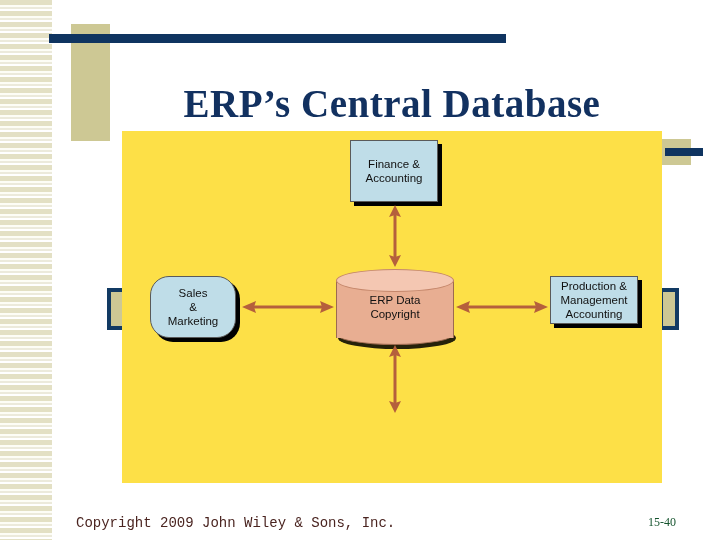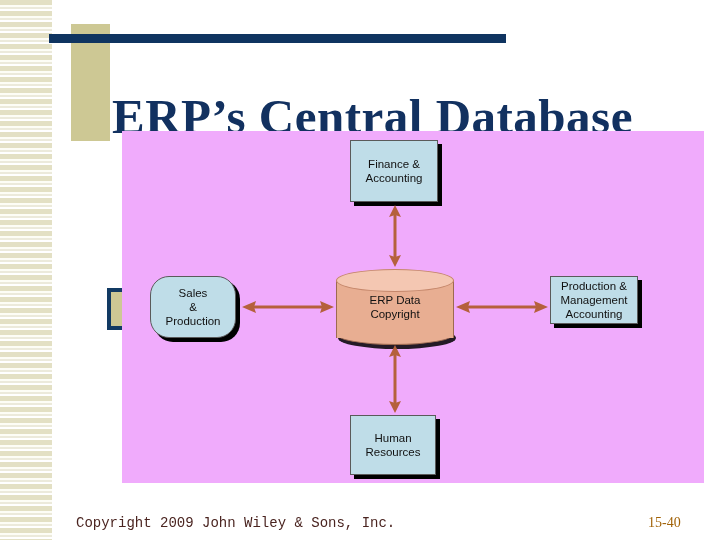--- a/index.html
+++ b/index.html
@@ -75,33 +75,33 @@
     border: 4px solid #113a63;
     box-sizing: border-box;
   }
 
   
   #title {
     position: absolute;
     left: 112px; top: 55px;
     width: 560px;
     font-family: "Liberation Serif", serif;
-    font-size: 49px;
+    font-size: 39px;
     color: #123160;
     letter-spacing: 0.5px;
     white-space: nowrap;
+    text-align: center;
   }
 
   
   #diagram-panel {
     position: absolute;
     left: 122px; top: 131px;
     width: 540px; height: 352px;
-    background: #f0abfc;
-    padding-left: 42px;
+    background: #fde047;
   }
 
   .mod-box {
     position: absolute;
     background: #bfdde8;
     border: 1px solid #5a5a5a;
     box-shadow: 4px 4px 0 #000000;
     box-sizing: border-box;
     display: flex;
     align-items: center;
@@ -176,22 +176,22 @@
     position: absolute;
     left: 76px; top: 515px;
     font-family: Liberation Mono, monospace;
     font-size: 14px;
     color: #4a2420;
   }
   #footer-pageno {
     position: absolute;
     left: 648px; top: 515px;
     font-family: "Liberation Serif", serif;
-    font-size: 14px;
-    color: #a16207;
+    font-size: 12px;
+    color: #14532d;
   }
 </style>
 </head>
 <body>
 
 <div id="slide">
 
   <div id="left-stripes"></div>
 
   <div id="tan-block"></div>
@@ -211,38 +211,32 @@
       <span>
         <span>Finance &amp;</span><br>
         <span>Accounting</span>
       </span>
     </div>
 
     <div class="mod-box" id="box-sales">
       <span>
         <span>Sales</span><br>
         <span>&amp;</span><br>
-        <span>Production</span>
+        <span>Marketing</span>
       </span>
     </div>
 
     <div class="mod-box" id="box-production">
       <span>
         <span>Production &amp;</span><br>
         <span>Management</span><br>
         <span>Accounting</span>
       </span>
     </div>
 
-    <div class="mod-box" id="box-hr">
-      <span>
-        <span>Human</span><br>
-        <span>Resources</span>
-      </span>
-    </div>
 
     <div id="cylinder">
       <div id="cyl-bottom"></div>
       <div id="cyl-body"></div>
       <div id="cyl-top"></div>
       <div id="cyl-label">
         <span>ERP Data</span><br>
         <span>Copyright</span>
       </div>
     </div>

